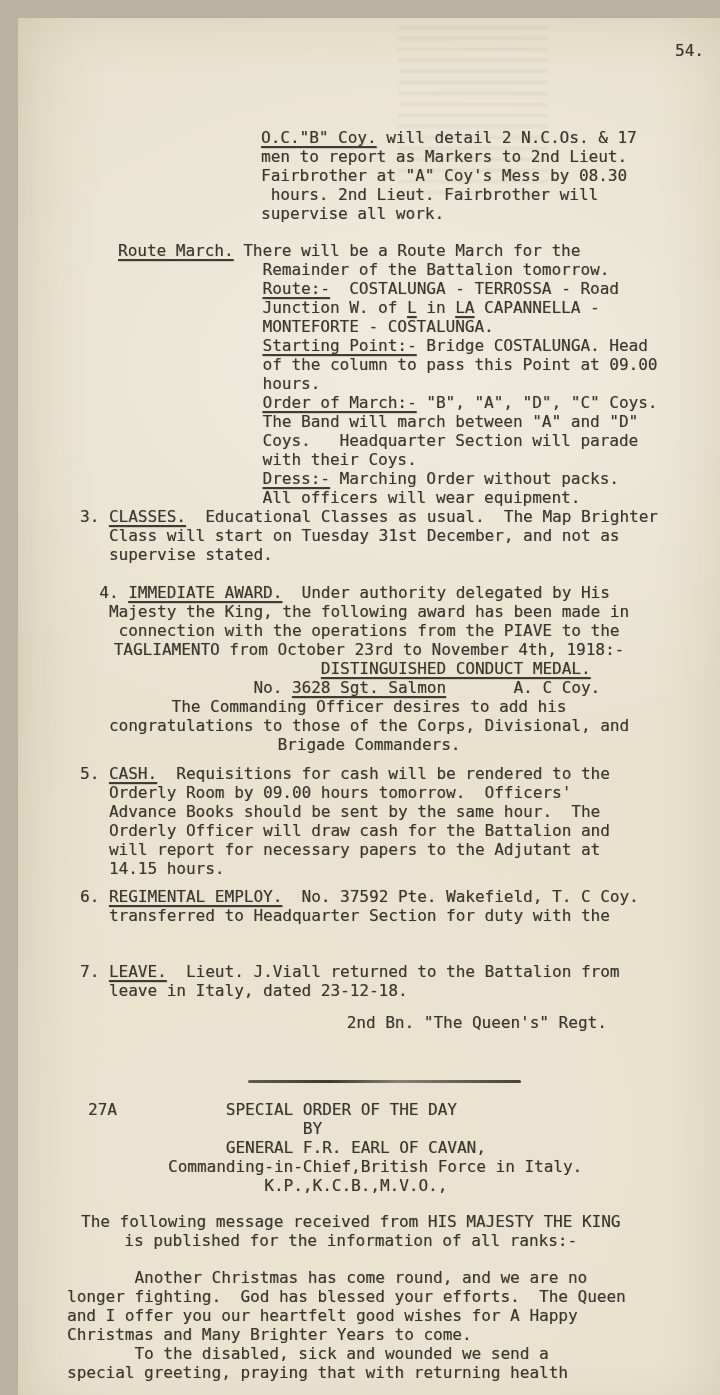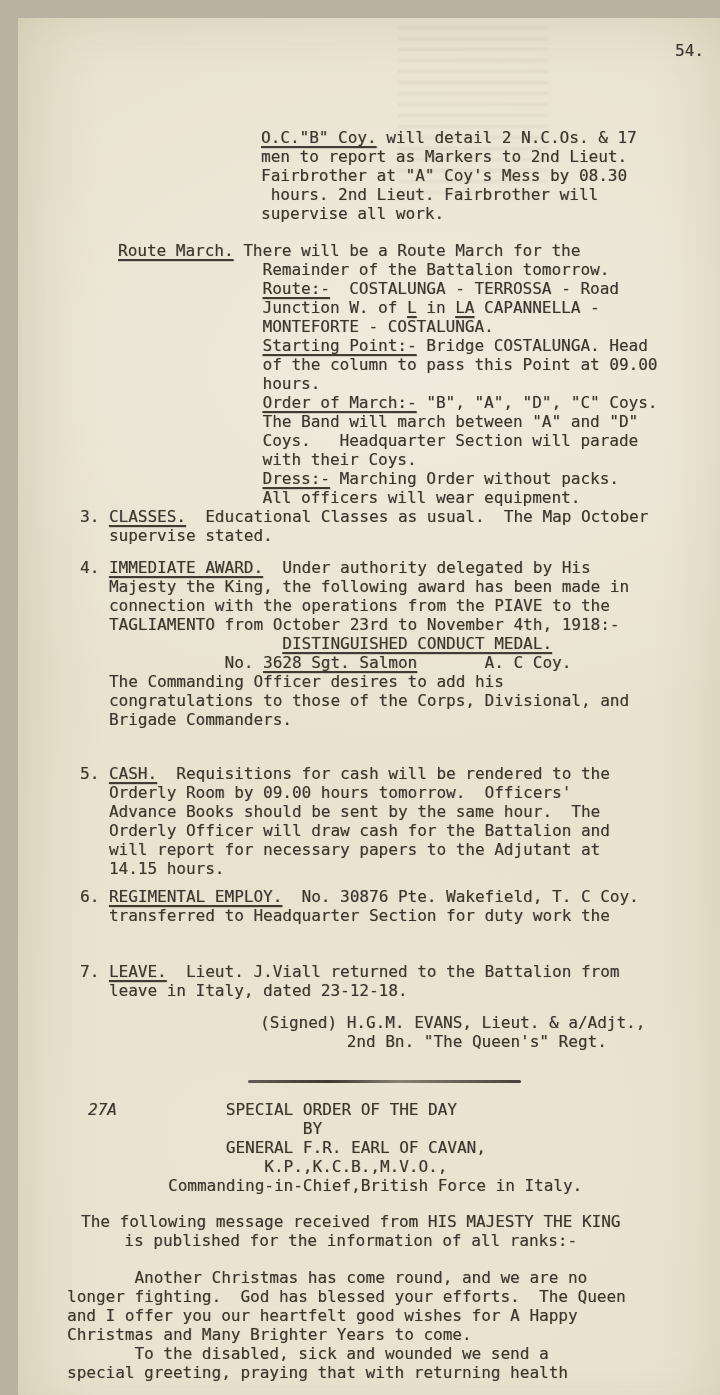--- a/index.html
+++ b/index.html
@@ -29,26 +29,26 @@
   .u{
     text-decoration:underline;
     text-decoration-thickness:2px;
     text-underline-offset:3px;
     text-decoration-color:rgba(52,47,40,0.9);
   }
   #page-number{position:absolute;left:657px;top:23px;font-size:16px;text-shadow:0.4px 0.4px 0.7px rgba(59,54,47,0.45);}
   #blk-oc     {left:243px;top:110px;}
   #blk-route  {left:100px;top:223px;}
   #blk-s3     {left:62px; top:489px;}
-  #blk-s4     {left:62px; top:540px;}
+  #blk-s4     {left:62px; top:565px;text-align:center;}
   #blk-s5     {left:62px; top:746px;}
   #blk-s6     {left:62px; top:869px;}
   #blk-s7     {left:62px; top:944px;}
   #blk-sig    {left:242px;top:995px;}
-  #blk-ref    {left:70px; top:1082px;font-style:italic;}
+  #blk-ref    {left:70px; top:1082px;}
   #blk-header {left:150px;top:1082px;}
   #blk-intro  {left:63px; top:1194px;text-align:center;}
   #blk-body   {left:49px; top:1250px;}
   #divider{
     position:absolute;left:230px;top:1062px;width:273px;height:3px;
     background:linear-gradient(90deg, rgba(52,47,40,0.75), rgba(52,47,40,0.95) 30%, rgba(52,47,40,0.55) 55%, rgba(52,47,40,0.9));
     border-radius:2px;
   }
   .smudge{
     position:absolute;left:380px;top:8px;width:150px;height:170px;
@@ -60,26 +60,26 @@
 </head>
 <body>
 
 <div id="paper">
   <div class="smudge"></div>
 
   <div id="page-number">54.</div>
 
   <div class="block" id="blk-oc"><div class="line"><span class="u">O.C."B" Coy.</span><span> will detail 2 N.C.Os. &amp; 17</span></div><div class="line"><span>men to report as Markers to 2nd Lieut.</span></div><div class="line"><span>Fairbrother at "A" Coy's Mess by 08.30</span></div><div class="line"><span> hours. 2nd Lieut. Fairbrother will</span></div><div class="line"><span>supervise all work.</span></div></div>
   <div class="block" id="blk-route"><div class="line"><span class="u">Route March.</span><span> There will be a Route March for the</span></div><div class="line"><span>               Remainder of the Battalion tomorrow.</span></div><div class="line"><span>               </span><span class="u">Route:-</span><span>  COSTALUNGA - TERROSSA - Road</span></div><div class="line"><span>               Junction W. of </span><span class="u">L</span><span> in </span><span class="u">LA</span><span> CAPANNELLA -</span></div><div class="line"><span>               MONTEFORTE - COSTALUNGA.</span></div><div class="line"><span>               </span><span class="u">Starting Point:-</span><span> Bridge COSTALUNGA. Head</span></div><div class="line"><span>               of the column to pass this Point at 09.00</span></div><div class="line"><span>               hours.</span></div><div class="line"><span>               </span><span class="u">Order of March:-</span><span> "B", "A", "D", "C" Coys.</span></div><div class="line"><span>               The Band will march between "A" and "D"</span></div><div class="line"><span>               Coys.   Headquarter Section will parade</span></div><div class="line"><span>               with their Coys.</span></div><div class="line"><span>               </span><span class="u">Dress:-</span><span> Marching Order without packs.</span></div><div class="line"><span>               All officers will wear equipment.</span></div></div>
-  <div class="block" id="blk-s3"><div class="line"><span>3. </span><span class="u">CLASSES.</span><span>  Educational Classes as usual.  The Map October</span></div><div class="line"><span>   supervise stated.</span></div></div>
+  <div class="block" id="blk-s3"><div class="line"><span>3. </span><span class="u">CLASSES.</span><span>  Educational Classes as usual.  The Map Brighter</span></div><div class="line"><span>   Class will start on Tuesday 31st December, and not as</span></div><div class="line"><span>   supervise stated.</span></div></div>
   <div class="block" id="blk-s4"><div class="line"><span>4. </span><span class="u">IMMEDIATE AWARD.</span><span>  Under authority delegated by His</span></div><div class="line"><span>   Majesty the King, the following award has been made in</span></div><div class="line"><span>   connection with the operations from the PIAVE to the</span></div><div class="line"><span>   TAGLIAMENTO from October 23rd to November 4th, 1918:-</span></div><div class="line"><span>                     </span><span class="u">DISTINGUISHED CONDUCT MEDAL.</span></div><div class="line"><span>               No. </span><span class="u">3628 Sgt. Salmon</span><span>       A. C Coy.</span></div><div class="line"><span>   The Commanding Officer desires to add his</span></div><div class="line"><span>   congratulations to those of the Corps, Divisional, and</span></div><div class="line"><span>   Brigade Commanders.</span></div></div>
   <div class="block" id="blk-s5"><div class="line"><span>5. </span><span class="u">CASH.</span><span>  Requisitions for cash will be rendered to the</span></div><div class="line"><span>   Orderly Room by 09.00 hours tomorrow.  Officers'</span></div><div class="line"><span>   Advance Books should be sent by the same hour.  The</span></div><div class="line"><span>   Orderly Officer will draw cash for the Battalion and</span></div><div class="line"><span>   will report for necessary papers to the Adjutant at</span></div><div class="line"><span>   14.15 hours.</span></div></div>
-  <div class="block" id="blk-s6"><div class="line"><span>6. </span><span class="u">REGIMENTAL EMPLOY.</span><span>  No. 30876 Pte. Wakefield, T. C Coy.</span></div><div class="line"><span>   transferred to Headquarter Section for duty work the</span></div></div>
+  <div class="block" id="blk-s6"><div class="line"><span>6. </span><span class="u">REGIMENTAL EMPLOY.</span><span>  No. 37592 Pte. Wakefield, T. C Coy.</span></div><div class="line"><span>   transferred to Headquarter Section for duty with the</span></div></div>
   <div class="block" id="blk-s7"><div class="line"><span>7. </span><span class="u">LEAVE.</span><span>  Lieut. J.Viall returned to the Battalion from</span></div><div class="line"><span>   leave in Italy, dated 23-12-18.</span></div></div>
-  <div class="block" id="blk-sig"><div class="line"><span>(Signed) H.G.M. EVANS, Lieut. &amp; a/Adjt.,</span></div><div class="line"><span>         2nd Bn. "The Queen's" Regt.</span></div></div>
+  <div class="block" id="blk-sig"><div class="line"><span>         2nd Bn. "The Queen's" Regt.</span></div></div>
 
   <div id="divider"></div>
 
   <div class="block" id="blk-ref"><div class="line"><span>27A</span></div></div>
-  <div class="block" id="blk-header"><div class="line"><span>      SPECIAL ORDER OF THE DAY</span></div><div class="line"><span>              BY</span></div><div class="line"><span>      GENERAL F.R. EARL OF CAVAN,</span></div><div class="line"><span>          K.P.,K.C.B.,M.V.O.,</span></div><div class="line"><span>Commanding-in-Chief,British Force in Italy.</span></div></div>
+  <div class="block" id="blk-header"><div class="line"><span>      SPECIAL ORDER OF THE DAY</span></div><div class="line"><span>              BY</span></div><div class="line"><span>      GENERAL F.R. EARL OF CAVAN,</span></div><div class="line"><span>Commanding-in-Chief,British Force in Italy.</span></div><div class="line"><span>          K.P.,K.C.B.,M.V.O.,</span></div></div>
   <div class="block" id="blk-intro"><div class="line"><span>The following message received from HIS MAJESTY THE KING</span></div><div class="line"><span>is published for the information of all ranks:-</span></div></div>
   <div class="block" id="blk-body"><div class="line"><span>       Another Christmas has come round, and we are no</span></div><div class="line"><span>longer fighting.  God has blessed your efforts.  The Queen</span></div><div class="line"><span>and I offer you our heartfelt good wishes for A Happy</span></div><div class="line"><span>Christmas and Many Brighter Years to come.</span></div><div class="line"><span>       To the disabled, sick and wounded we send a</span></div><div class="line"><span>special greeting, praying that with returning health</span></div></div>
 </div>
 
 </body></html>

